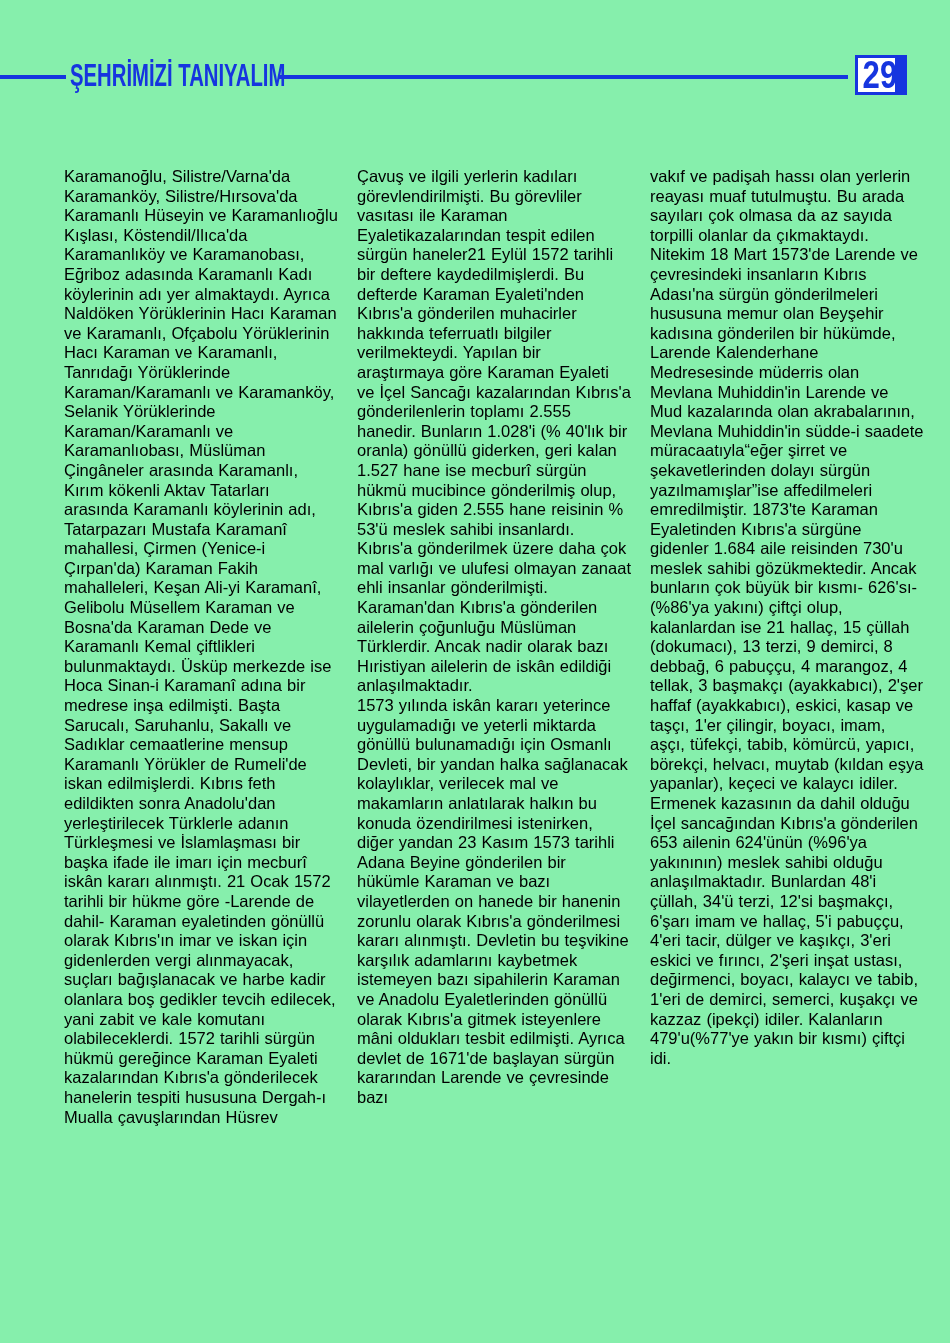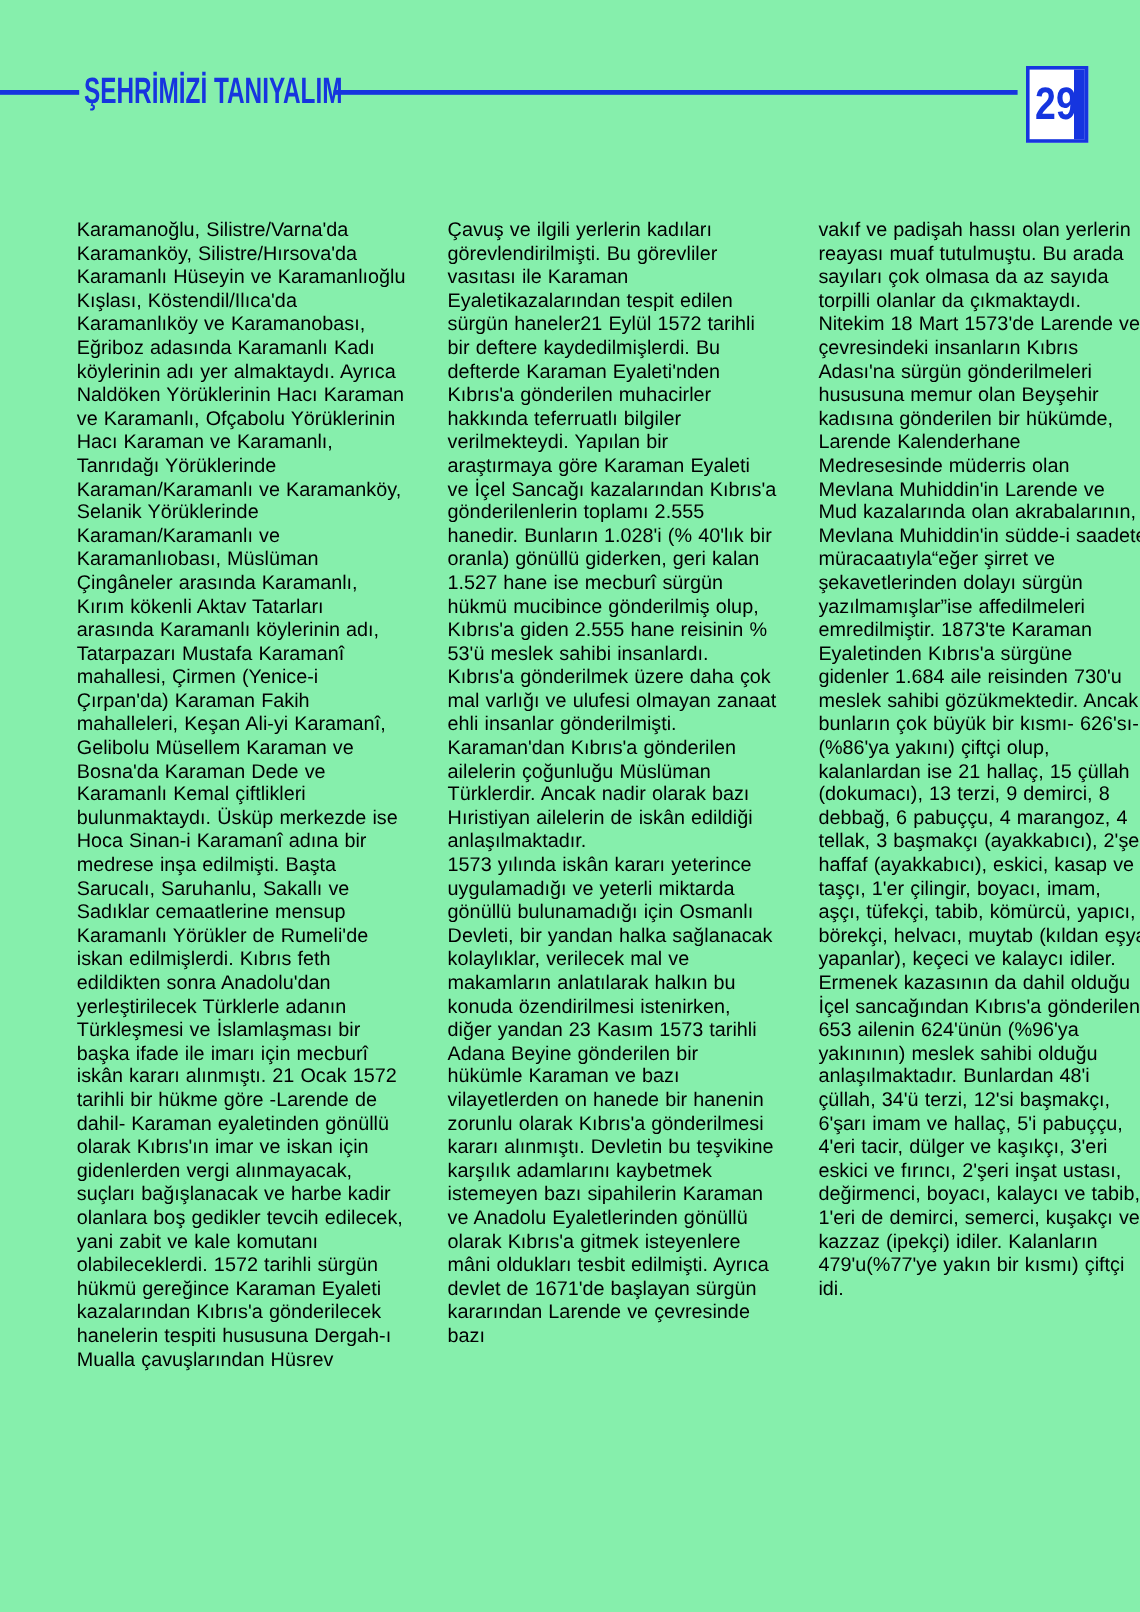--- a/index.html
+++ b/index.html
@@ -29,21 +29,21 @@
     letter-spacing: 0px;
     white-space: nowrap;
     transform: scaleX(0.70) scaleY(1.05);
     transform-origin: left center;
   }
   .pagenum-box {
     position: absolute;
     left: 855px;
     top: 55px;
     width: 52px;
-    height: 64px;
+    height: 40px;
     border: 3px solid #1635df;
     background: #ffffff;
   }
   .pagenum-bar {
     position: absolute;
     right: 0;
     top: 0;
     width: 9px;
     height: 100%;
     background: #1635df;
@@ -62,22 +62,21 @@
     line-height: 1;
   }
 
   
   .columns {
     position: absolute;
     top: 167px;
     left: 64px;
     width: 860px;
     display: flex;
-    gap: 35px;
-    margin-top: 16px;
+    gap: 19px;
   }
   .col { width: 274px; flex: 0 0 274px; }
   .col p {
     font-size: 16.5px;
     line-height: 19.6px;
     text-align: left;
     word-spacing: 0.5px;
   }
 </style>
 </head>

